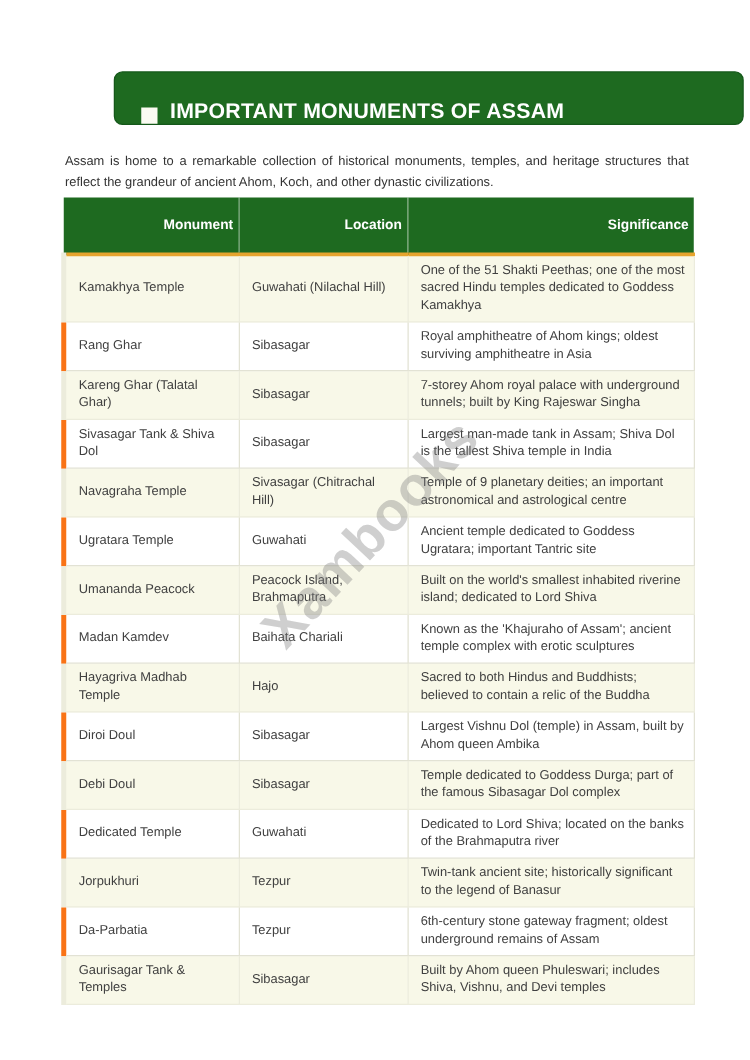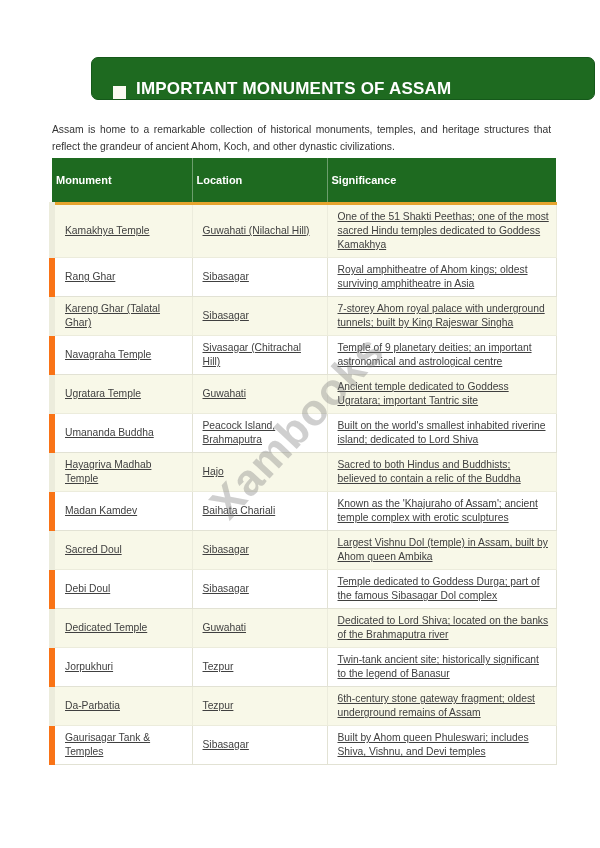--- a/index.html
+++ b/index.html
@@ -60,39 +60,39 @@
     font-size: 10.3px;
     color: #404040;
   }
   table.monuments thead th {
     background: var(--banner-green);
     color: #ffffff;
     font-size: 11px;
     font-weight: bold;
     height: 24px;
     padding: 16px 4px;
-    text-align: left;
+    text-align: right;
     border-right: 1px solid rgba(255,255,255,0.35);
     border-bottom: 3px solid var(--gold-accent);
   }
   table.monuments thead th:last-child { border-right: none; }
   table.monuments tbody td {
     background: var(--row-white);
     border: 1px solid #e2e2d4;
     padding: 5px 6px 5px 10px;
     line-height: 14px;
     vertical-align: middle;
     word-wrap: break-word;
   }
-  table.monuments tbody td:first-child { border-left: 6px solid #f97316; }
+  table.monuments tbody td:first-child { border-left: 4px solid #f97316; }
   table.monuments tbody tr:nth-child(odd) td {
     background: var(--row-cream);
     border-color: #ececdc;
   }
-  table.monuments tbody tr td { border-top-color: #dededc; text-decoration: underline; }
+  table.monuments tbody tr td { border-top-color: #dededc; }
 
   .watermark {
     position: absolute;
     left: 157px; top: 392px;
     width: 280px; height: 70px;
     line-height: 70px;
     text-align: center;
     font-size: 44px;
     font-weight: bold;
     letter-spacing: 1px;
@@ -137,46 +137,51 @@
           <td>Rang Ghar</td>
           <td>Sibasagar</td>
           <td>Royal amphitheatre of Ahom kings; oldest surviving amphitheatre in Asia</td>
         </tr>
         <tr>
           <td>Kareng Ghar (Talatal Ghar)</td>
           <td>Sibasagar</td>
           <td>7-storey Ahom royal palace with underground tunnels; built by King Rajeswar Singha</td>
         </tr>
         <tr>
+          <td>Sivasagar Tank &amp; Shiva Dol</td>
+          <td>Sibasagar</td>
+          <td>Largest man-made tank in Assam; Shiva Dol is the tallest Shiva temple in India</td>
+        </tr>
+        <tr>
           <td>Navagraha Temple</td>
           <td>Sivasagar (Chitrachal Hill)</td>
           <td>Temple of 9 planetary deities; an important astronomical and astrological centre</td>
         </tr>
         <tr>
           <td>Ugratara Temple</td>
           <td>Guwahati</td>
           <td>Ancient temple dedicated to Goddess Ugratara; important Tantric site</td>
         </tr>
         <tr>
-          <td>Umananda Buddha</td>
+          <td>Umananda Peacock</td>
           <td>Peacock Island, Brahmaputra</td>
           <td>Built on the world's smallest inhabited riverine island; dedicated to Lord Shiva</td>
+        </tr>
+        <tr>
+          <td>Madan Kamdev</td>
+          <td>Baihata Chariali</td>
+          <td>Known as the 'Khajuraho of Assam'; ancient temple complex with erotic sculptures</td>
         </tr>
         <tr>
           <td>Hayagriva Madhab Temple</td>
           <td>Hajo</td>
           <td>Sacred to both Hindus and Buddhists; believed to contain a relic of the Buddha</td>
         </tr>
         <tr>
-          <td>Madan Kamdev</td>
-          <td>Baihata Chariali</td>
-          <td>Known as the 'Khajuraho of Assam'; ancient temple complex with erotic sculptures</td>
-        </tr>
-        <tr>
-          <td>Sacred Doul</td>
+          <td>Diroi Doul</td>
           <td>Sibasagar</td>
           <td>Largest Vishnu Dol (temple) in Assam, built by Ahom queen Ambika</td>
         </tr>
         <tr>
           <td>Debi Doul</td>
           <td>Sibasagar</td>
           <td>Temple dedicated to Goddess Durga; part of the famous Sibasagar Dol complex</td>
         </tr>
         <tr>
           <td>Dedicated Temple</td>

